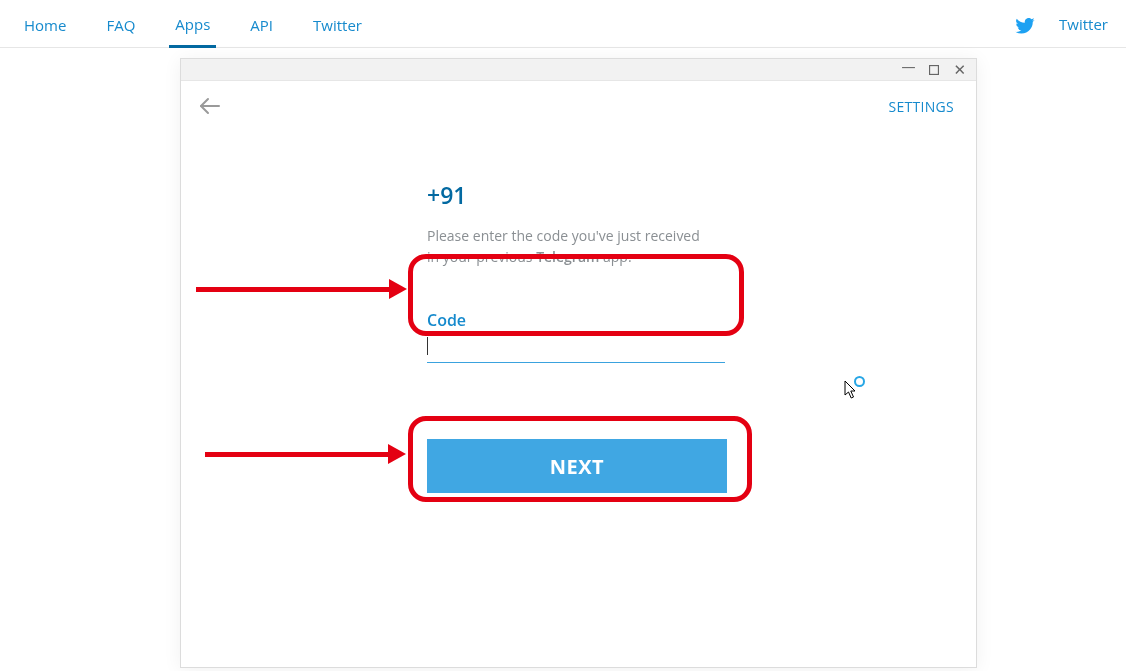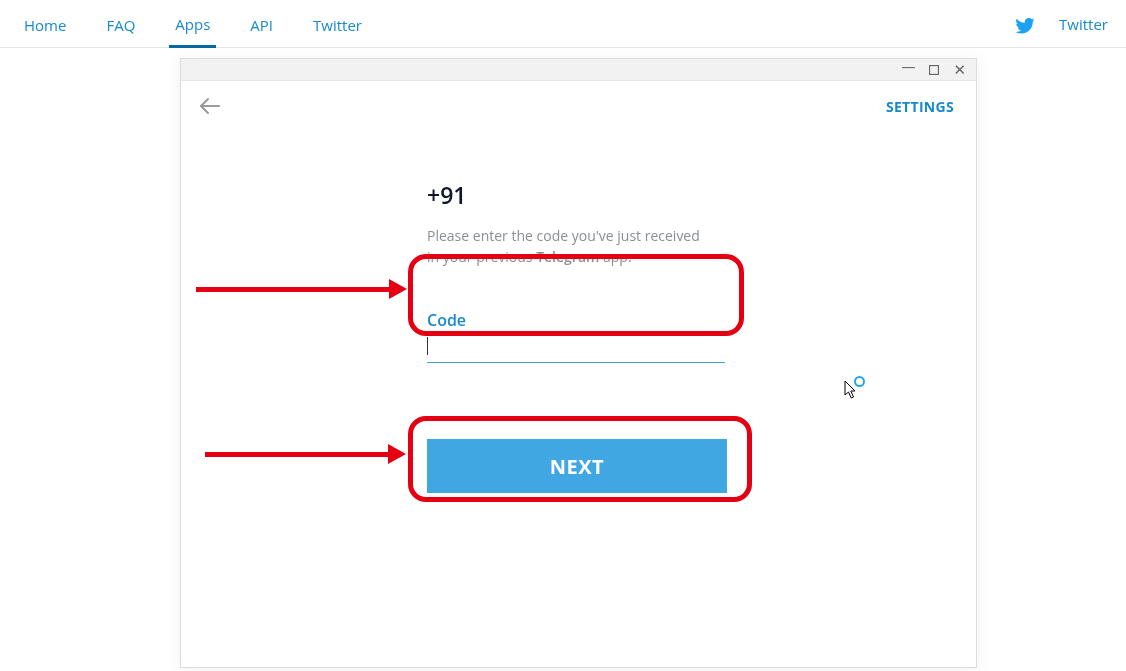--- a/index.html
+++ b/index.html
@@ -27,24 +27,24 @@
     }
     .titlebar span { cursor: pointer; line-height: 1; }
     .titlebar .min   { position: relative; top: -3px; }
     .titlebar .close { font-size: 15px; }
 
     .topbar {
       height: 50px; display: flex; align-items: center; justify-content: space-between;
       padding: 0 22px 0 18px;
     }
     .back-arrow { color: #999; cursor: pointer; display: flex; }
-    .settings-link { color: #168acd; font-weight: 700; font-size: 14px; letter-spacing: .3px; cursor: pointer; }
+    .settings-link { color: #168acd; font-weight: 400; font-size: 14px; letter-spacing: .3px; cursor: pointer; }
 
     .form-area { margin-left: 246px; margin-top: 48px; width: 310px; }
-    .phone { font-size: 23px; font-weight: 600; color: #0f172a; }
+    .phone { font-size: 23px; font-weight: 600; color: #0369a1; }
     .instr { margin-top: 14px; color: #8a8f93; font-size: 14px; line-height: 1.5; }
     .instr b { color: #8a8f93; font-weight: 600; }
 
     .code-label { margin-top: 42px; color: #168acd; font-size: 16px; font-weight: 600; }
     .code-input-wrap { margin-top: 2px; position: relative; }
     .code-input {
       width: 298px; height: 30px; border: none; border-bottom: 1px solid #3aa2de;
       font-size: 15px; padding: 4px 0; outline: none; color: #222;
     }
     .caret {

